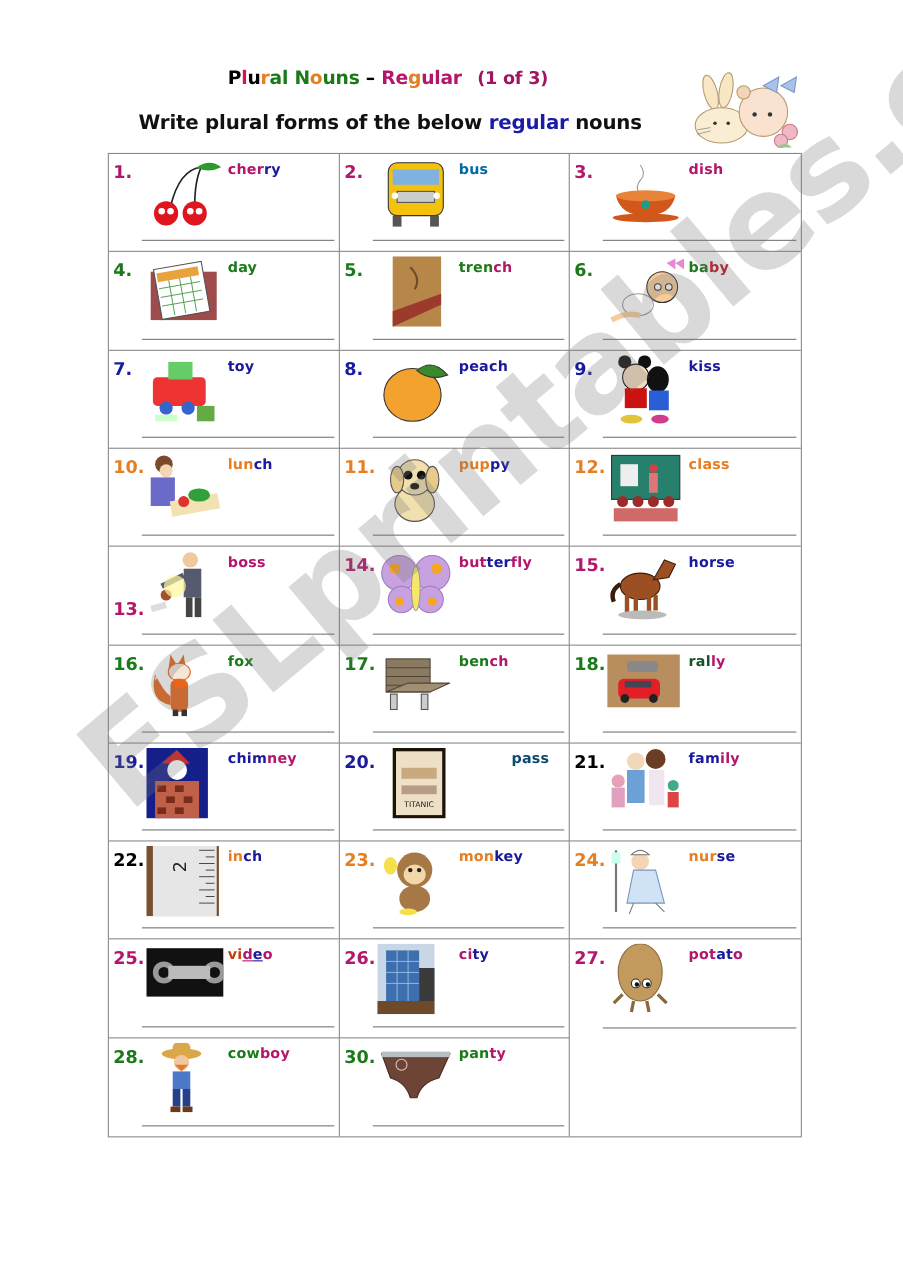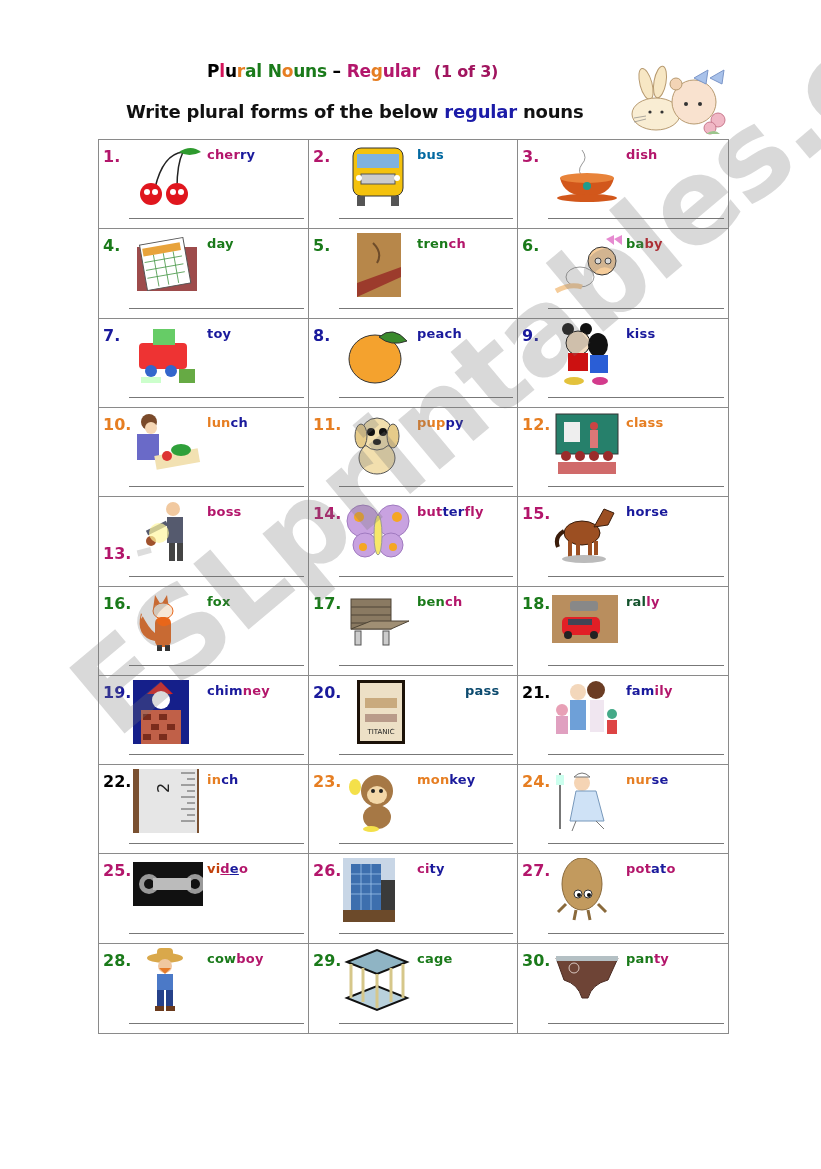--- a/index.html
+++ b/index.html
@@ -494,36 +494,20 @@
             <rect x="24" y="26" width="16" height="16" fill="#4b79c7"></rect>
             <rect x="24" y="42" width="7" height="16" fill="#26418a"></rect>
             <rect x="33" y="42" width="7" height="16" fill="#26418a"></rect>
             <rect x="22" y="58" width="9" height="5" fill="#6b3a1c"></rect>
             <rect x="33" y="58" width="9" height="5" fill="#6b3a1c"></rect>
           </svg></span>
     <span class="word"><span style="color: rgb(26, 122, 26);">cow</span><span style="color: rgb(179, 22, 107);">boy</span></span>
     <div class="line"></div>
   </div>
 
-  <div class="cell">
-    <span class="num" style="color: rgb(26, 122, 26);">29.</span>
-    <span class="pic"><svg viewBox="0 0 70 64">
-            <path d="M4 14 L34 2 L64 14 L34 26z" fill="#8fb4c4" stroke="#111" stroke-width="2"></path>
-            <path d="M4 50 L34 38 L64 50 L34 62z" fill="#b9d1dc" stroke="#111" stroke-width="2"></path>
-            <g stroke="#d6c78a" stroke-width="3">
-              <line x1="8" y1="16" x2="8" y2="50"></line>
-              <line x1="20" y1="20" x2="20" y2="54"></line>
-              <line x1="34" y1="26" x2="34" y2="60"></line>
-              <line x1="48" y1="20" x2="48" y2="54"></line>
-              <line x1="60" y1="16" x2="60" y2="50"></line>
-            </g>
-          </svg></span>
-    <span class="word"><span style="color: rgb(26, 122, 26);">cage</span></span>
-    <div class="line"></div>
-  </div>
 
   <div class="cell">
     <span class="num" style="color: rgb(26, 122, 26);">30.</span>
     <span class="pic"><svg viewBox="0 0 70 64">
             <path d="M4 10 L66 10 L56 32 Q40 36 36 50 L30 50 Q26 36 12 32z" fill="#6e4436" stroke="#4a2b22"></path>
             <rect x="4" y="8" width="62" height="5" fill="#b4c0c4"></rect>
             <circle cx="22" cy="20" r="5" fill="none" stroke="#d9c7c0"></circle>
           </svg></span>
     <span class="word"><span style="color: rgb(26, 122, 26); margin-top: 24px;">pan</span><span style="color: rgb(179, 22, 107);">ty</span></span>
     <div class="line"></div>

